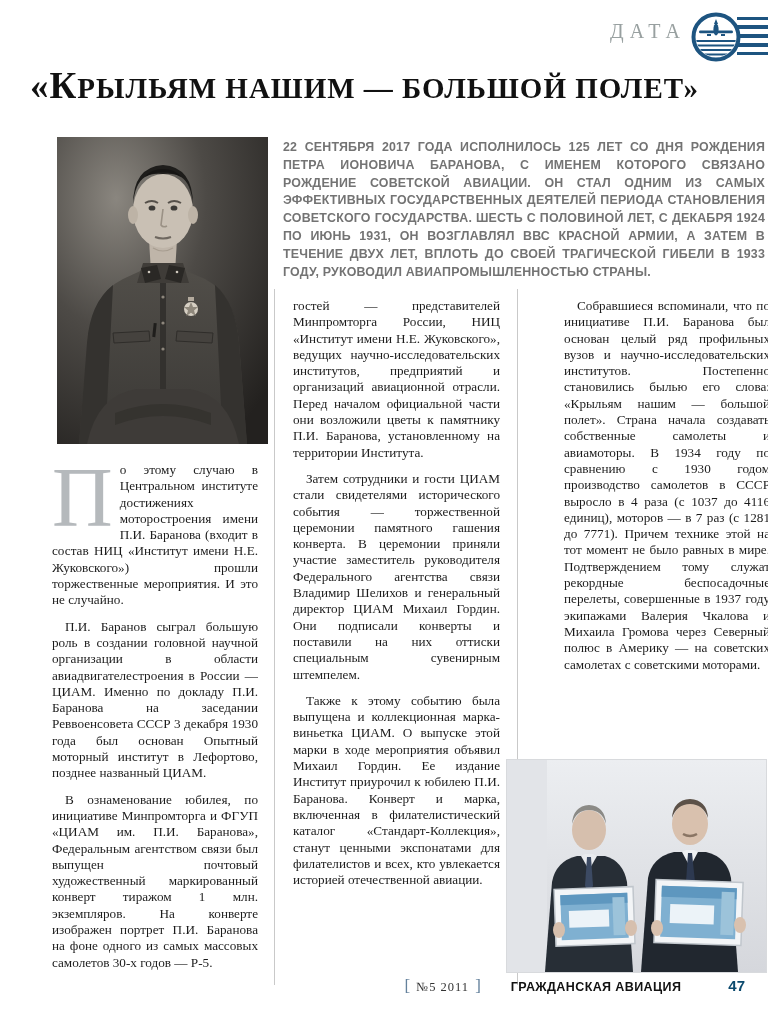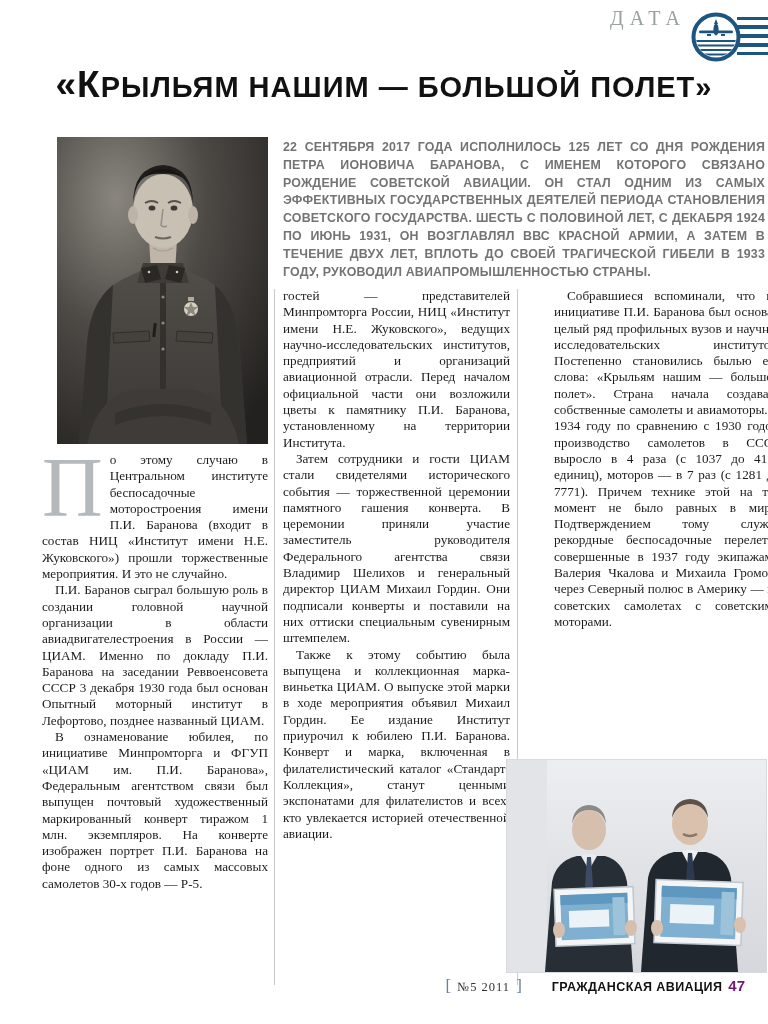--- a/index.html
+++ b/index.html
@@ -1,71 +1,71 @@
 <!DOCTYPE html>
 <html lang="ru"><head>
 <meta charset="utf-8">
 <style>
   html,body{margin:0;padding:0;background:#fff;}
   .page{position:relative;width:768px;height:1024px;background:#ffffff;overflow:hidden;
         font-family:"Liberation Serif",serif;color:#1c1c1c;}
 
   
-  .section-label{position:absolute;top:7px;right:82px;font-family:"Liberation Serif",serif;
+  .section-label{position:absolute;top:20px;right:82px;font-family:"Liberation Serif",serif;
         font-size:20px;letter-spacing:6px;color:#98a0a0;}
   .logo{position:absolute;top:11px;left:690px;width:52px;height:52px;}
   .stripe{position:absolute;left:737px;width:31px;background:#1d5480;}
   .s1{top:17px;height:3px}.s2{top:25px;height:4px}.s3{top:34px;height:4px}
   .s4{top:43px;height:4px}.s5{top:52px;height:3px}
 
   
-  .title{position:absolute;top:64px;left:30px;width:708px;margin:0;text-align:center;
-        font-family:Liberation Sans, sans-serif;font-weight:bold;color:#111;white-space:nowrap;}
+  .title{position:absolute;top:64px;left:30px;width:708px;margin:0;text-align:left;
+        font-family:Liberation Serif, serif;font-weight:bold;color:#111;white-space:nowrap;}
   .title-lead{font-size:37px;letter-spacing:1px;}
   .title-rest{font-size:29px;text-transform:uppercase;letter-spacing:1px;}
 
   
   .portrait{position:absolute;left:57px;top:137px;width:211px;height:307px;}
   .portrait svg{display:block;}
 
   
   .lead{position:absolute;left:283px;top:139px;width:482px;height:146px;margin:0;
         font-family:"Liberation Sans",sans-serif;font-weight:bold;font-size:12.4px;
         line-height:17.8px;text-transform:uppercase;text-align:justify;color:#737373;
         letter-spacing:.2px;overflow:hidden;}
 
   
   .rule{position:absolute;top:289px;height:696px;width:1px;background:#c9c9c9;}
   .rule1{left:274px}.rule2{left:517px}
 
   
   .col{position:absolute;font-size:13.2px;line-height:16.3px;text-align:justify;
        overflow:hidden;hyphens:auto;}
-  .col p{margin:0;}
+  .col p{margin:10px;}
   .col p.indent{text-indent:13px;}
   .col1{left:42px;top:452px;width:226px;height:536px;}
   .col2{left:283px;top:288px;width:227px;height:700px;}
   .col3{left:554px;top:288px;width:226px;height:452px;}
   .dropcap{float:left;font-family:"Liberation Serif",serif;font-size:84px;line-height:64px;
        color:#b5b9bc;margin:4px 7px 0 0;}
   .endmark{color:#6f9fcb;font-family:"Liberation Sans",sans-serif;font-weight:bold;}
 
   
   .event-photo{position:absolute;left:507px;top:760px;width:259px;height:212px;
        box-shadow:0 0 0 1px #d8dadd;}
   .event-photo svg{display:block;}
 
   
   .footer{position:absolute;top:976px;right:23px;display:flex;align-items:baseline;gap:6px;
        font-size:13px;color:#222;}
   .footer .bracket{color:#64819c;font-size:17px;font-weight:400;font-family:"Liberation Serif",serif;}
   .footer .issue{font-family:"Liberation Serif",serif;font-size:12.5px;letter-spacing:1px;color:#333;}
   .footer .magazine{font-family:"Liberation Sans",sans-serif;font-weight:bold;font-size:12.5px;
        letter-spacing:.4px;color:#111;margin-left:24px;}
-  .footer .pageno{font-family:"Liberation Sans",sans-serif;font-weight:bold;font-size:15px;color:#701a75;}
+  .footer .pageno{font-family:"Liberation Sans",sans-serif;font-weight:bold;font-size:15px;color:#0c4a6e;margin-left:41px;}
 </style>
 </head>
 <body>
 
 <div class="page">
 
   <span class="section-label">ДАТА</span>
 
   <svg class="logo" viewBox="0 0 52 52">
     <circle cx="26" cy="26" r="22.5" fill="#ffffff" stroke="#1d5480" stroke-width="4"></circle>
@@ -152,21 +152,21 @@
       <path d="M58 276 Q106 258 154 276 L154 288 Q106 270 58 288 Z" fill="#35332f"></path>
     </svg>
   </div>
 
   <p class="lead">22 сентября 2017 года исполнилось 125 лет со дня рождения Петра Ионовича Баранова, с именем которого связано рождение советской авиации. Он стал одним из самых эффективных государственных деятелей периода становления советского государства. Шесть с половиной лет, с декабря 1924 по июнь 1931, он возглавлял ВВС Красной армии, а затем в течение двух лет, вплоть до своей трагической гибели в 1933 году, руководил авиапромышленностью страны.</p>
 
   <div class="rule rule1"></div>
   <div class="rule rule2"></div>
 
   <div class="col col1">
-    <p><span class="dropcap">П</span><span>о этому случаю в Центральном институте беспосадочные моторостроения имени П.И. Баранова (входит в состав НИЦ «Институт имени Н.Е. Жуковского») прошли торжественные мероприятия. И это не случайно.</span></p>
+    <p><span class="dropcap">П</span><span>о этому случаю в Центральном институте достижениях моторостроения имени П.И. Баранова (входит в состав НИЦ «Институт имени Н.Е. Жуковского») прошли торжественные мероприятия. И это не случайно.</span></p>
     <p class="indent">П.И. Баранов сыграл большую роль в создании головной научной организации в области авиадвигателестроения в России — ЦИАМ. Именно по докладу П.И. Баранова на заседании Реввоенсовета СССР 3 декабря 1930 года был основан Опытный моторный институт в Лефортово, позднее названный ЦИАМ.</p>
     <p class="indent">В ознаменование юбилея, по инициативе Минпромторга и ФГУП «ЦИАМ им. П.И. Баранова», Федеральным агентством связи был выпущен почтовый художественный маркированный конверт тиражом 1 млн. экземпляров. На конверте изображен портрет П.И. Баранова на фоне одного из самых массовых самолетов 30-х годов — Р-5.</p>
   </div>
 
   <div class="col col2">
     <p>гостей — представителей Минпромторга России, НИЦ «Институт имени Н.Е. Жуковского», ведущих научно-исследовательских институтов, предприятий и организаций авиационной отрасли. Перед началом официальной части они возложили цветы к памятнику П.И. Баранова, установленному на территории Института.</p>
     <p class="indent">Затем сотрудники и гости ЦИАМ стали свидетелями исторического события — торжественной церемонии памятного гашения конверта. В церемонии приняли участие заместитель руководителя Федерального агентства связи Владимир Шелихов и генеральный директор ЦИАМ Михаил Гордин. Они подписали конверты и поставили на них оттиски специальным сувенирным штемпелем.</p>
     <p class="indent">Также к этому событию была выпущена и коллекционная марка-виньетка ЦИАМ. О выпуске этой марки в ходе мероприятия объявил Михаил Гордин. Ее издание Институт приурочил к юбилею П.И. Баранова. Конверт и марка, включенная в филателистический каталог «Стандарт-Коллекция», станут ценными экспонатами для филателистов и всех, кто увлекается историей отечественной авиации.</p>
   </div>
 

